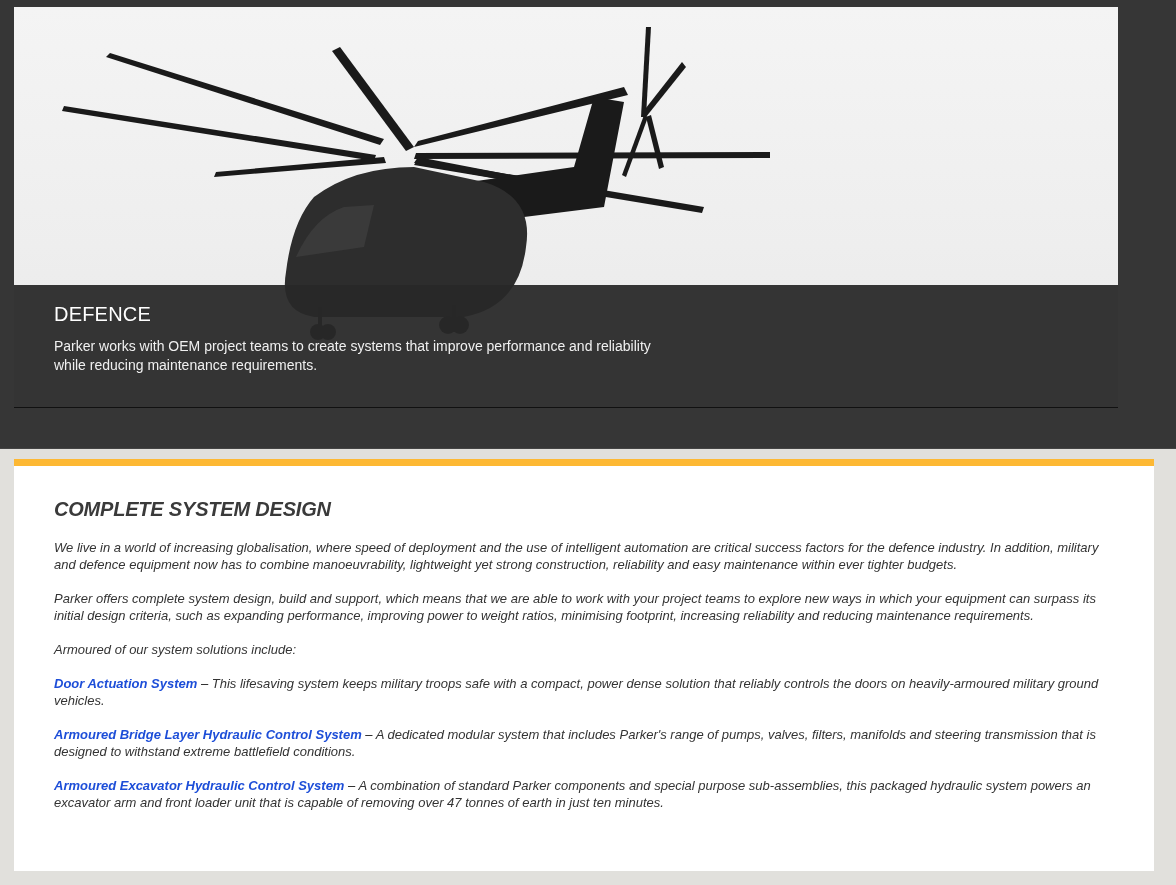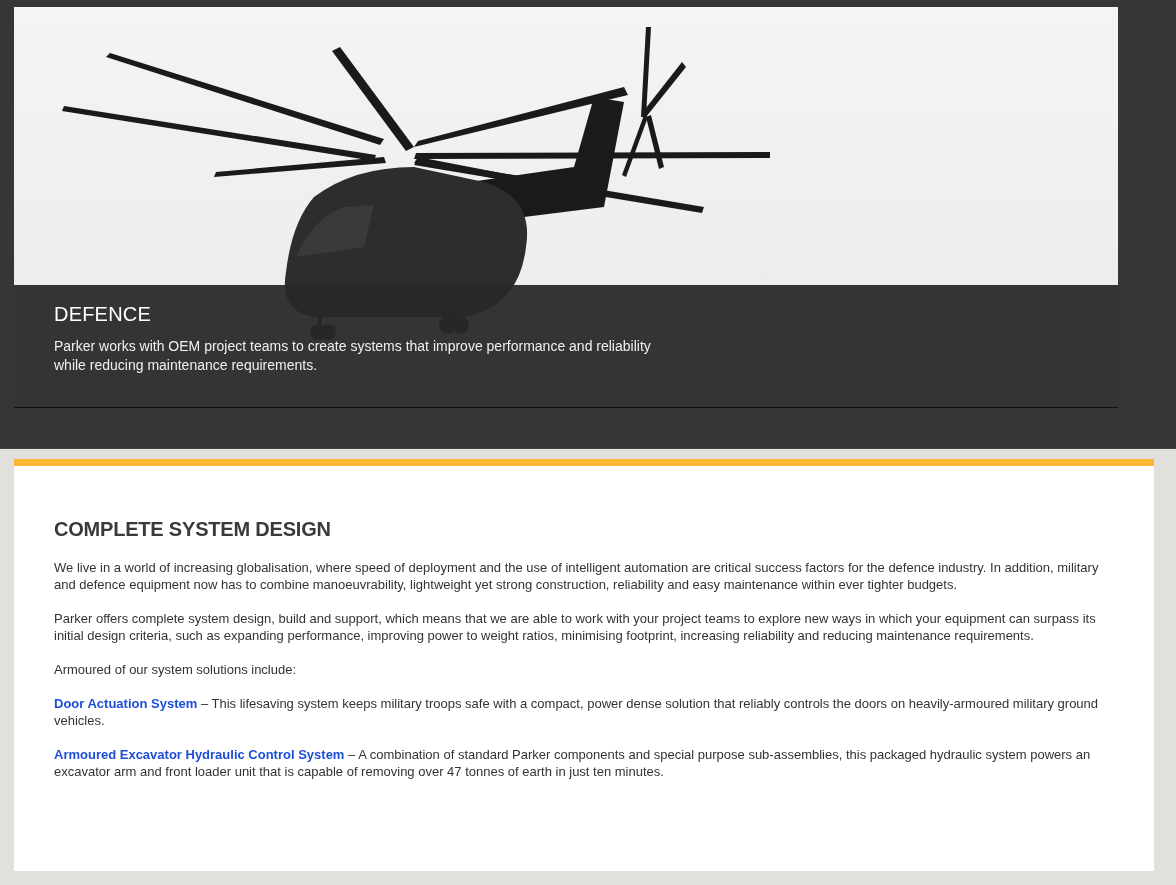--- a/index.html
+++ b/index.html
@@ -8,21 +8,21 @@
 
   .hero-wrap { position: absolute; left: 0; top: 0; width: 1176px; height: 449px; background: #363636; border-bottom: 1px solid #444; }
   .hero { position: absolute; left: 14px; top: 7px; width: 1104px; height: 401px; background: #f2f2f2; overflow: hidden; border-bottom: 1px solid #111; }
   .hero-sky { position: absolute; inset: 0; background: linear-gradient(180deg, #f4f4f4 0%, #eeeeee 60%, #e8e8e8 100%); }
   .hero svg { position: absolute; left: 0; top: 0; }
   .hero-caption { position: absolute; left: 0; top: 278px; width: 1140px; height: 122px; background: rgba(40,40,40,0.94); }
   .hero-title { position: absolute; left: 40px; top: 18px; color: #ffffff; font-size: 20px; font-weight: normal; letter-spacing: 0.2px; }
   .hero-text { position: absolute; left: 40px; top: 52px; width: 620px; color: #f0f0f0; font-size: 14px; line-height: 19px; }
 
   .content { position: absolute; left: 14px; top: 459px; width: 1140px; height: 412px; background: #ffffff; border-top: 7px solid #fdb833; }
-  .content-inner { padding: 52px 40px 0 40px; }
+  .content-inner { padding: 32px 40px 0 40px; font-style: italic; }
   .section-title { font-size: 20px; font-weight: bold; color: #3a3a3a; letter-spacing: -0.2px; margin-bottom: 18px; }
   .para { font-size: 13px; line-height: 17px; color: #333; margin-bottom: 17px; width: 1060px; }
   .para b { color: #1d4ed8; }
 </style>
 </head>
 <body>
 
 <div class="hero-wrap">
   <div class="hero">
     <div class="hero-sky"></div>
@@ -66,16 +66,19 @@
 <div class="content">
   <div class="content-inner">
     <h2 class="section-title">COMPLETE SYSTEM DESIGN</h2>
     <p class="para">We live in a world of increasing globalisation, where speed of deployment and the use of intelligent automation are critical success factors for the defence industry. In addition, military and defence equipment now has to combine manoeuvrability, lightweight yet strong construction, reliability and easy maintenance within ever tighter budgets.</p>
     <p class="para">Parker offers complete system design, build and support, which means that we are able to work with your project teams to explore new ways in which your equipment can surpass its initial design criteria, such as expanding performance, improving power to weight ratios, minimising footprint, increasing reliability and reducing maintenance requirements.</p>
     <p class="para">Armoured of our system solutions include:</p>
     <p class="para">
       <b>Door Actuation System</b><span> – This lifesaving system keeps military troops safe with a compact, power dense solution that reliably controls the doors on heavily-armoured military ground vehicles.</span>
     </p>
     <p class="para">
+      <b>Armoured Bridge Layer Hydraulic Control System</b><span> – A dedicated modular system that includes Parker's range of pumps, valves, filters, manifolds and steering transmission that is designed to withstand extreme battlefield conditions.</span>
+    </p>
+    <p class="para">
       <b>Armoured Excavator Hydraulic Control System</b><span> – A combination of standard Parker components and special purpose sub-assemblies, this packaged hydraulic system powers an excavator arm and front loader unit that is capable of removing over 47 tonnes of earth in just ten minutes.</span>
     </p>
   </div>
 </div>
 
 </body></html>

